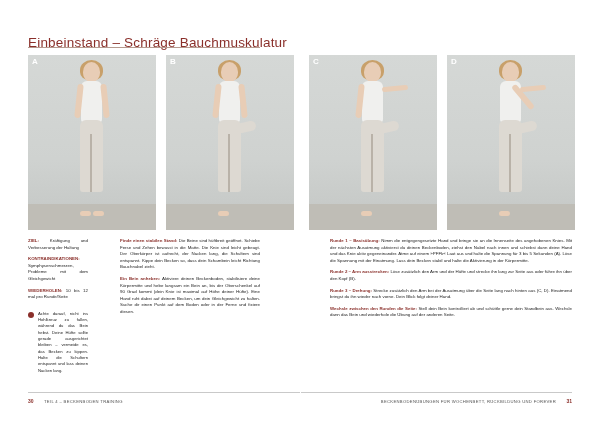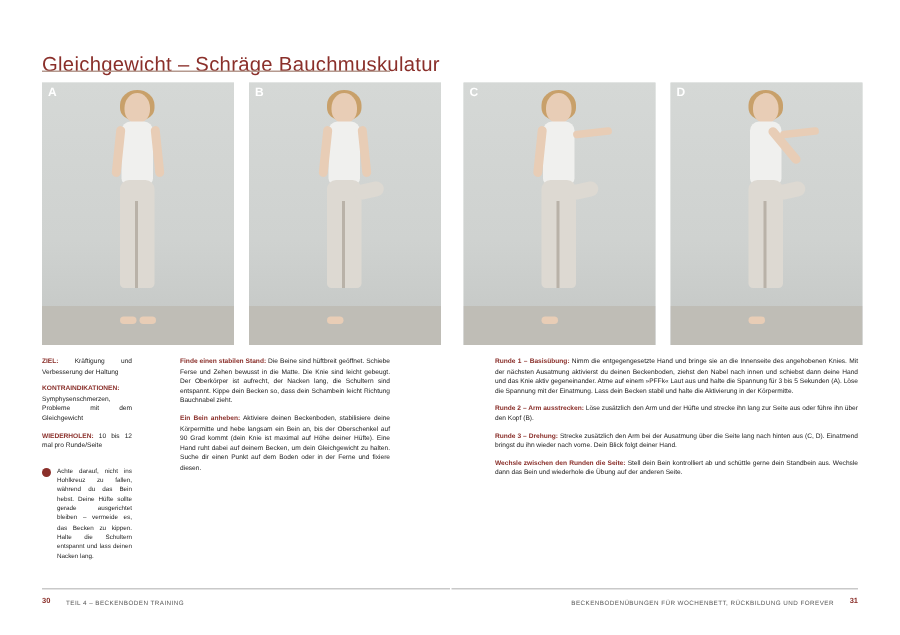--- a/index.html
+++ b/index.html
@@ -240,21 +240,21 @@
     letter-spacing: 0.3px;
   }
   .running-left  { left: 44px; }
   .running-right { right: 44px; text-align: right; }
 </style>
 </head>
 <body>
 
 <div class="page">
 
-  <h1 class="title">Gleichgewicht – Schräge Bauchmuskulatur</h1>
+  <h1 class="title">Einbeinstand – Schräge Bauchmuskulatur</h1>
   <div class="title-rule"></div>
 
   <div class="photos">
 
     <div class="photo p1">
       <div class="bg-wall"></div>
       <div class="floor"></div>
       <div class="fig">
         <div class="hair"></div>
         <div class="head"></div>

